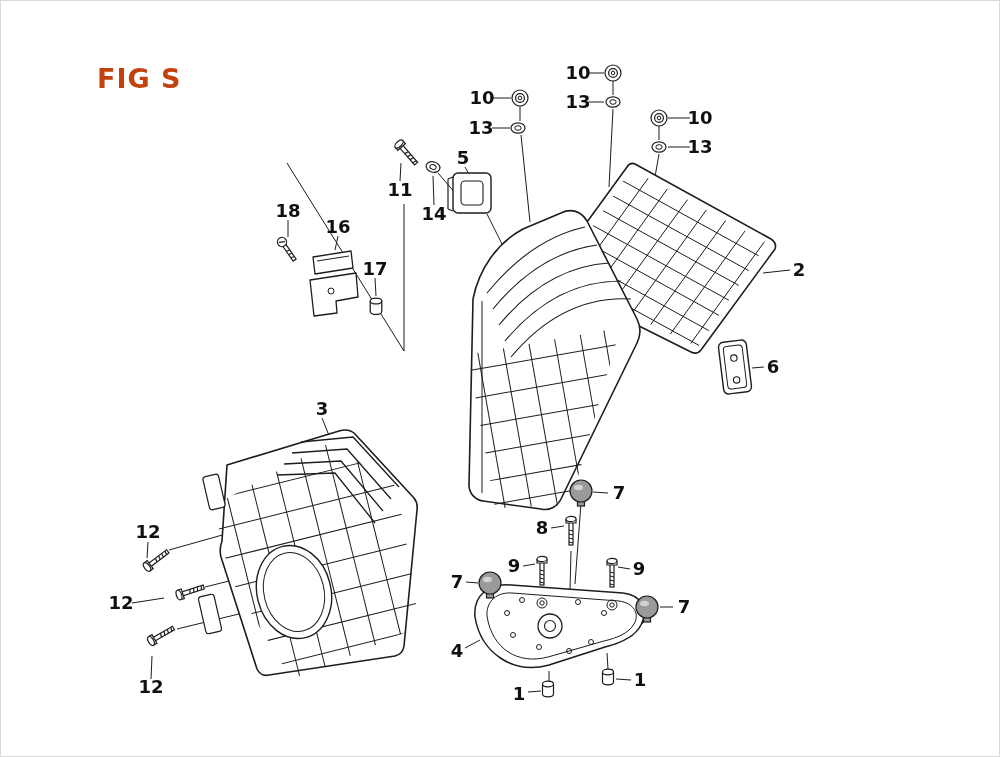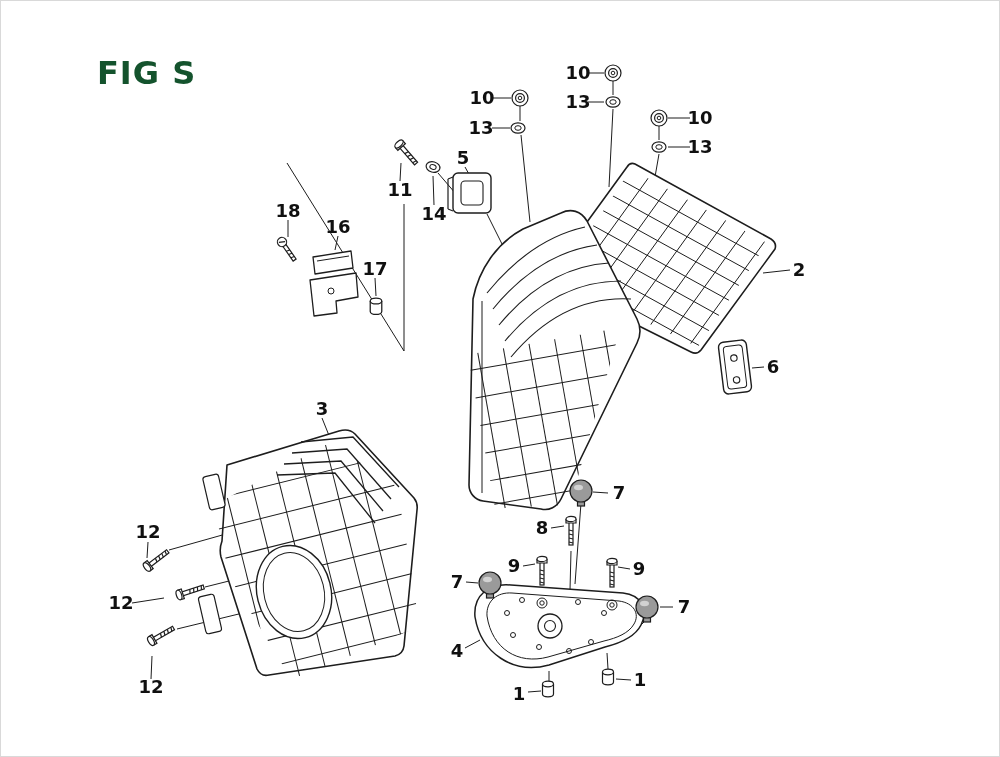--- a/index.html
+++ b/index.html
@@ -1,18 +1,18 @@
 <!DOCTYPE html>
 <html><head>
 <meta charset="utf-8">
 <style>
   html,body{margin:0;padding:0;background:#ffffff;}
   .stage{position:relative;width:1000px;height:757px;background:#fff;border:1px solid #d9d9d9;
          box-sizing:border-box;overflow:hidden;font-family:"DejaVu Sans",sans-serif;}
-  .fig-title{position:absolute;left:96px;top:56px;font-size:32px;font-weight:800;color:#14532d;
+  .fig-title{position:absolute;left:96px;top:64px;font-size:27px;font-weight:800;color:#c2410c;
              letter-spacing:1px;line-height:1;}
   .stage > svg{position:absolute;left:0;top:0;}
   .co{font-family:"DejaVu Sans",sans-serif;font-size:18px;font-weight:600;fill:#101010;text-anchor:middle;}
   .ld{stroke:#1d1d1d;stroke-width:1;fill:none;}
   .ol{stroke:#1d1d1d;fill:#fff;stroke-linejoin:round;}
   .nf{stroke:#1d1d1d;fill:none;}
 </style>
 </head>
 <body>
 

